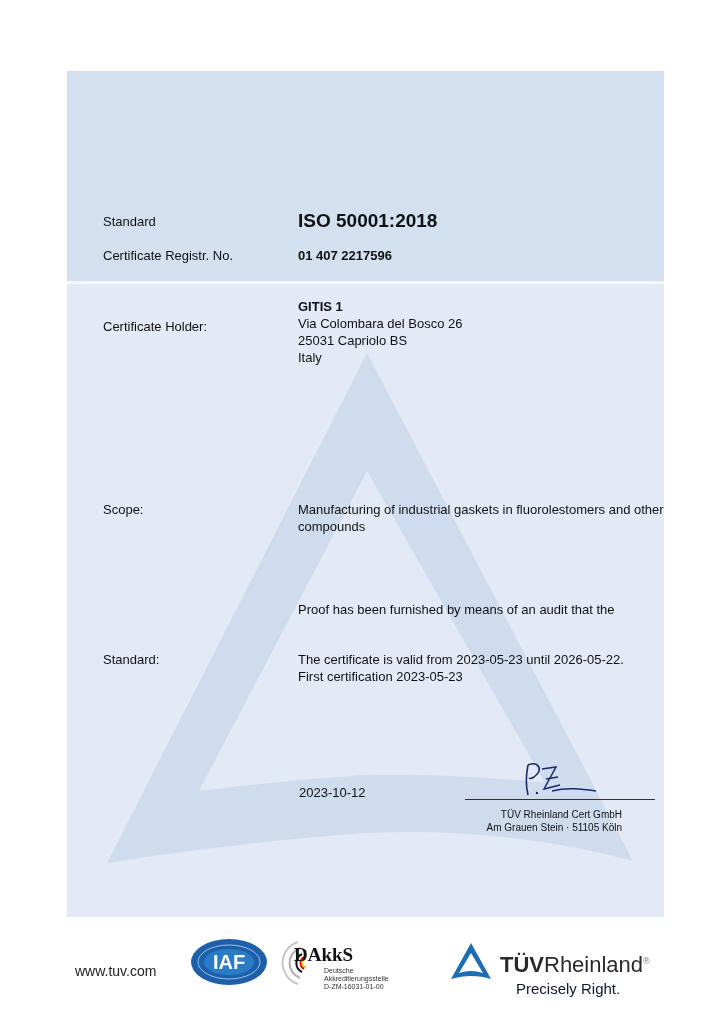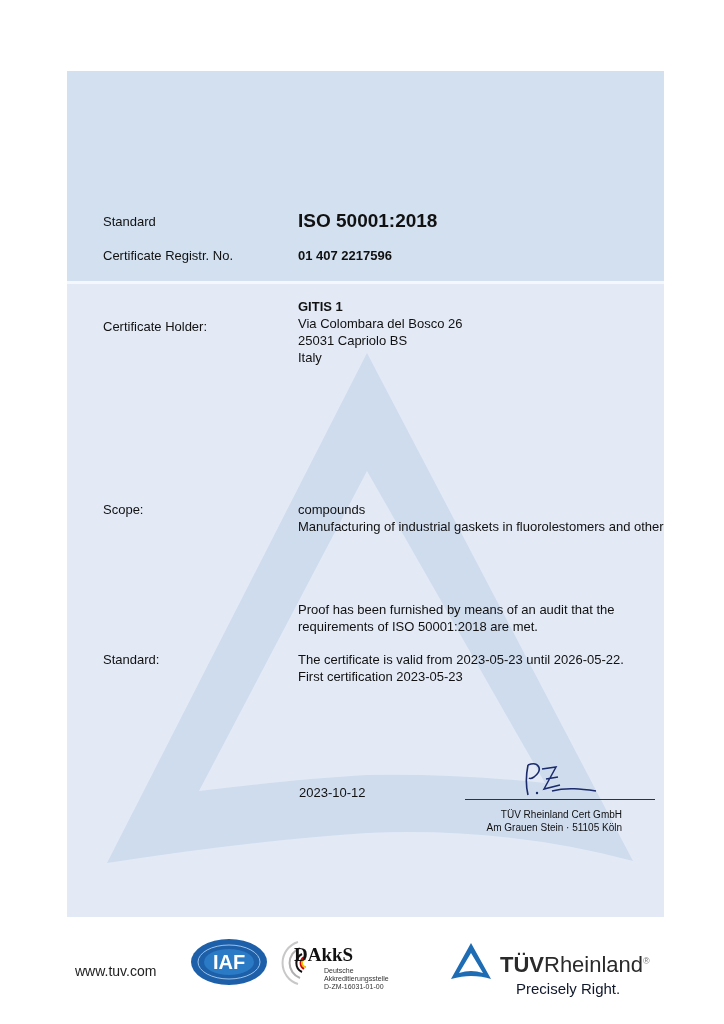--- a/index.html
+++ b/index.html
@@ -40,27 +40,26 @@
   <div class="lbl" style="left:36px; top:228px;margin-top:20px;">Certificate Holder:</div>
   <div class="val" style="left:187px; top:227px;">
     <div class="bold">GITIS 1</div>
     <div>Via Colombara del Bosco 26</div>
     <div>25031 Capriolo  BS</div>
     <div>Italy</div>
   </div>
 
   <div class="lbl" style="left:36px; top:431px;">Scope:</div>
   <div class="val" style="left:187px; top:430px;">
+    <div>Manufacturing of industrial gaskets in fluorolestomers and other</div>
     <div>compounds</div>
-    <div>Manufacturing of industrial gaskets in fluorolestomers and other</div>
   </div>
 
   <div class="val" style="left:187px; top:530px;">
     <div>Proof has been furnished by means of an audit that the</div>
-    <div>requirements of ISO 50001:2018 are met.</div>
   </div>
 
   <div class="lbl" style="left:36px; top:581px;">Standard:</div>
   <div class="val" style="left:187px; top:580px;">
     <div>The certificate is valid from 2023-05-23 until 2026-05-22.</div>
     <div>First certification 2023-05-23</div>
   </div>
 
   <div class="val" style="left:188px; top:713px;">2023-10-12</div>
 

